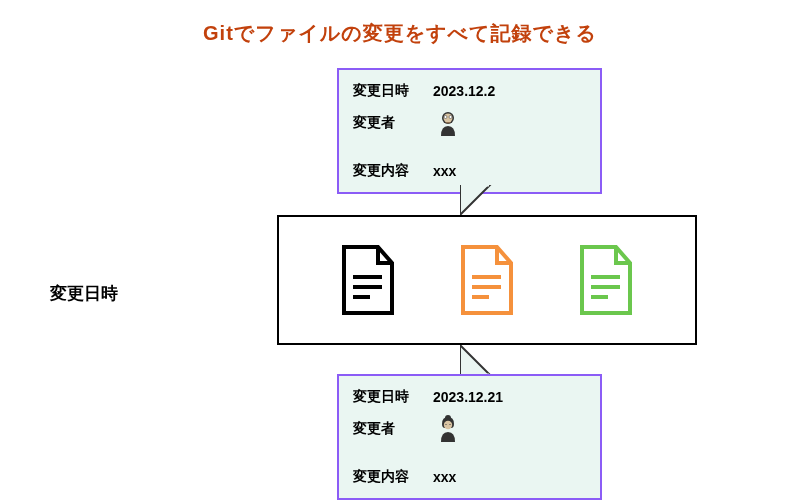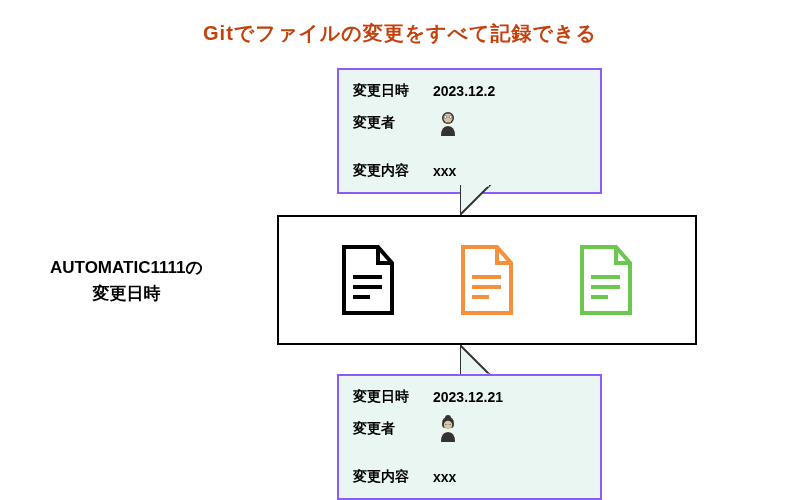--- a/index.html
+++ b/index.html
@@ -90,21 +90,21 @@
       left: 460px;
       top: 345px;
     }
   </style>
 </head>
 <body>
 
 <div class="title">Gitでファイルの変更をすべて記録できる</div>
 
 <div class="label">
-  <span>AUTOMATIC1111の</span><br>
+  <br>
   <span>変更日時</span>
 </div>
 
 <div class="bubble bubble-top">
   <div class="bubble-row">
     <span class="bubble-label">変更日時</span>
     <span class="bubble-value">2023.12.2</span>
   </div>
   <div class="bubble-row">
     <span class="bubble-label">変更者</span>

